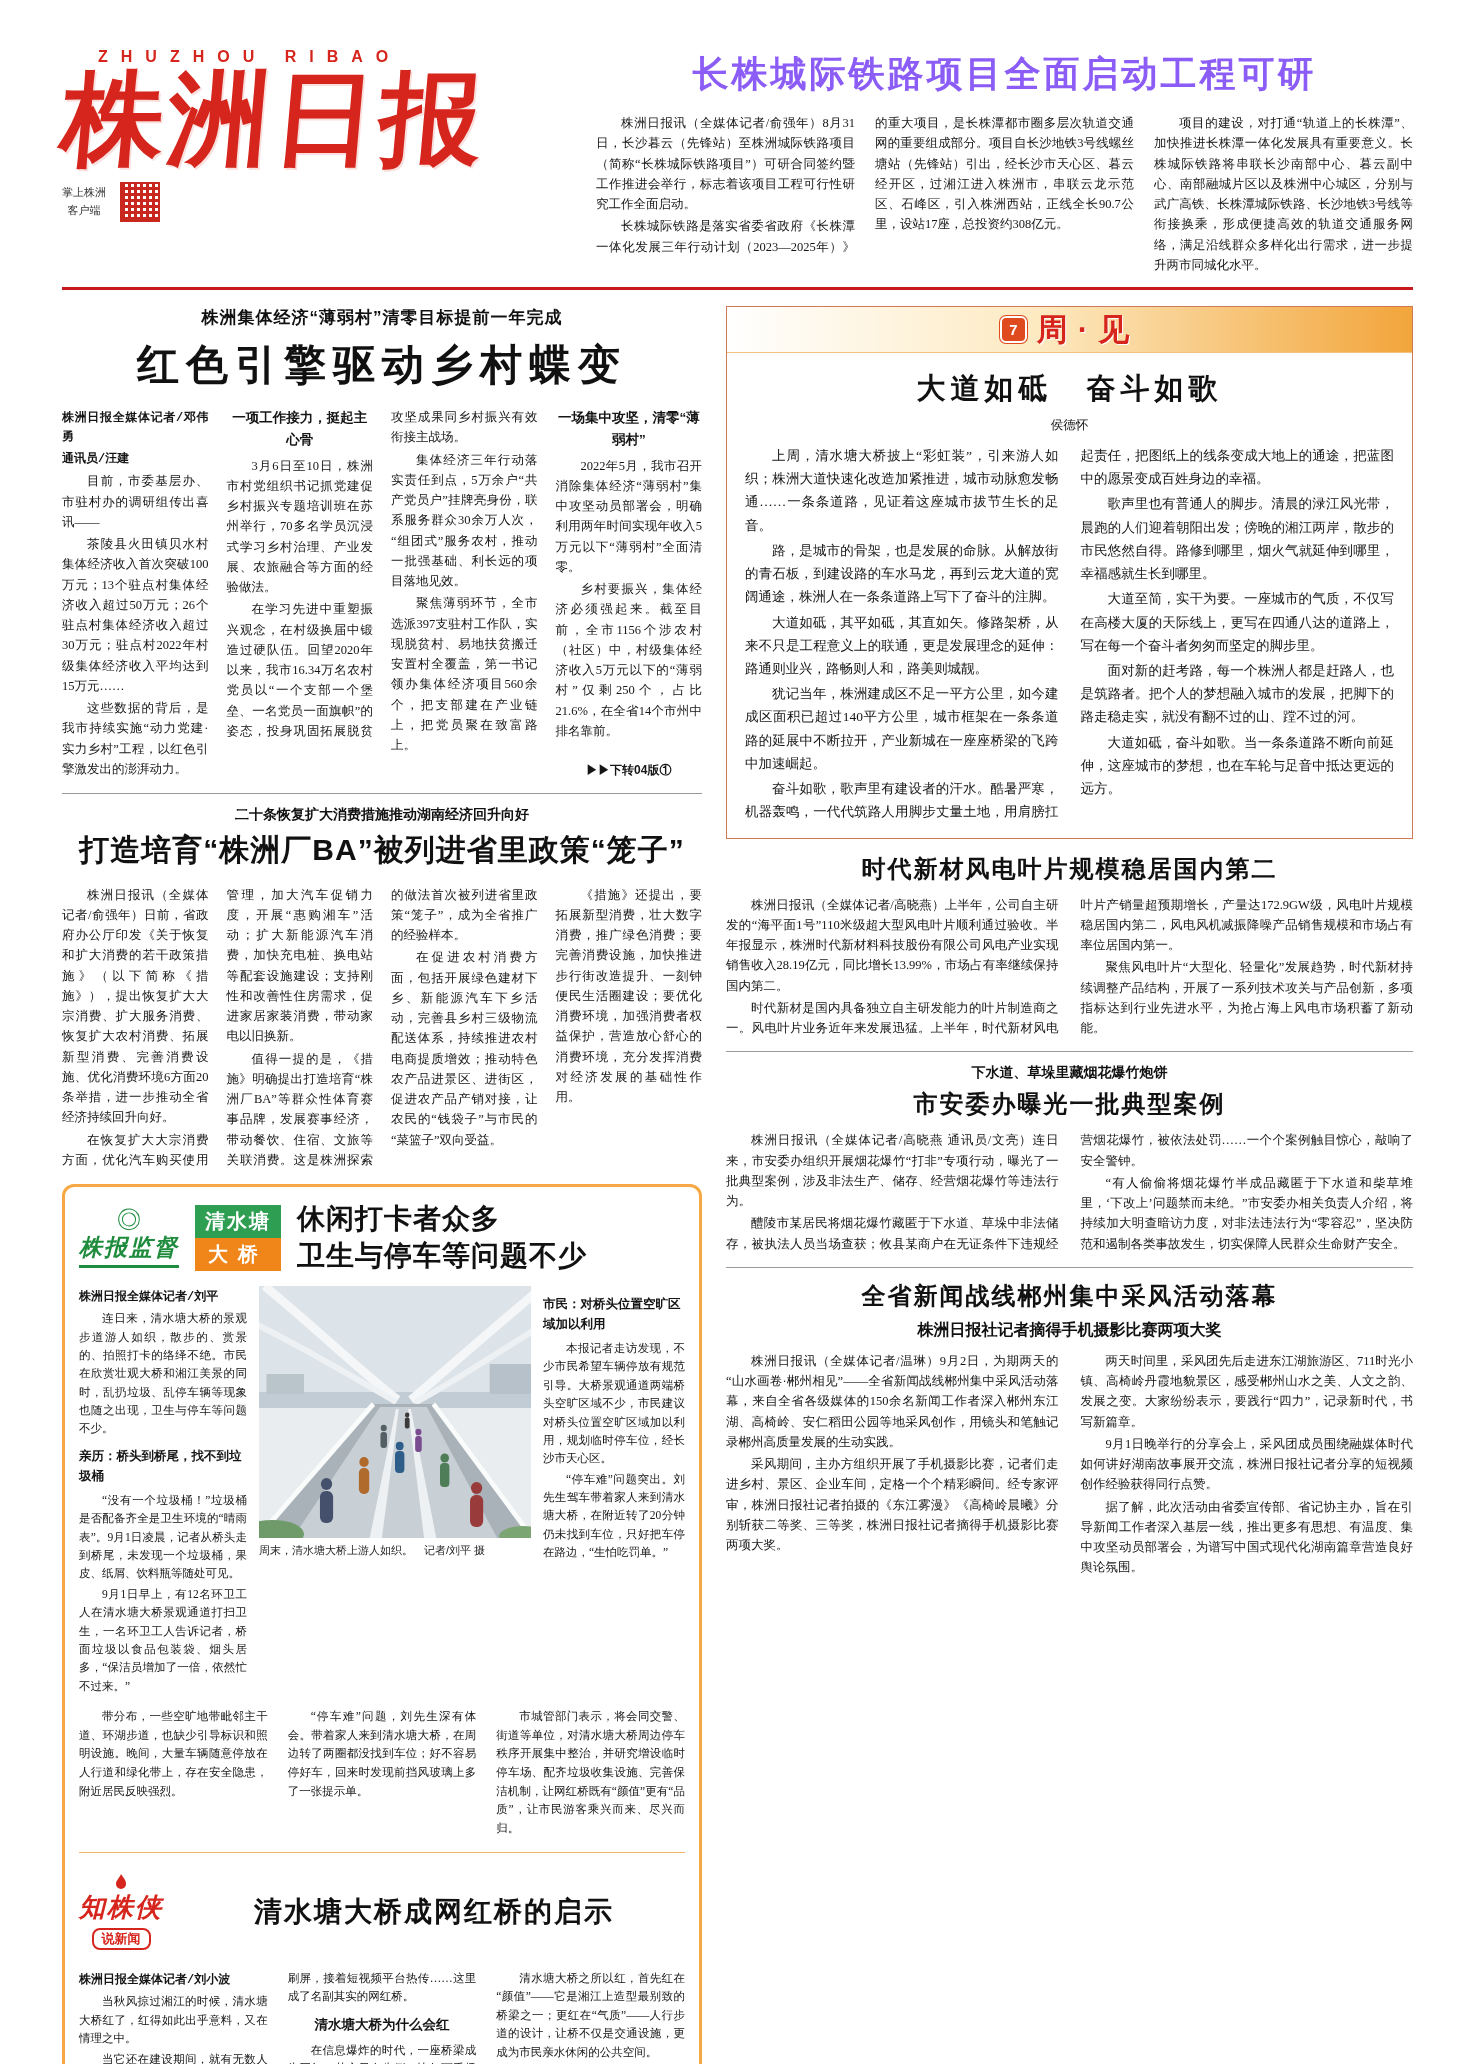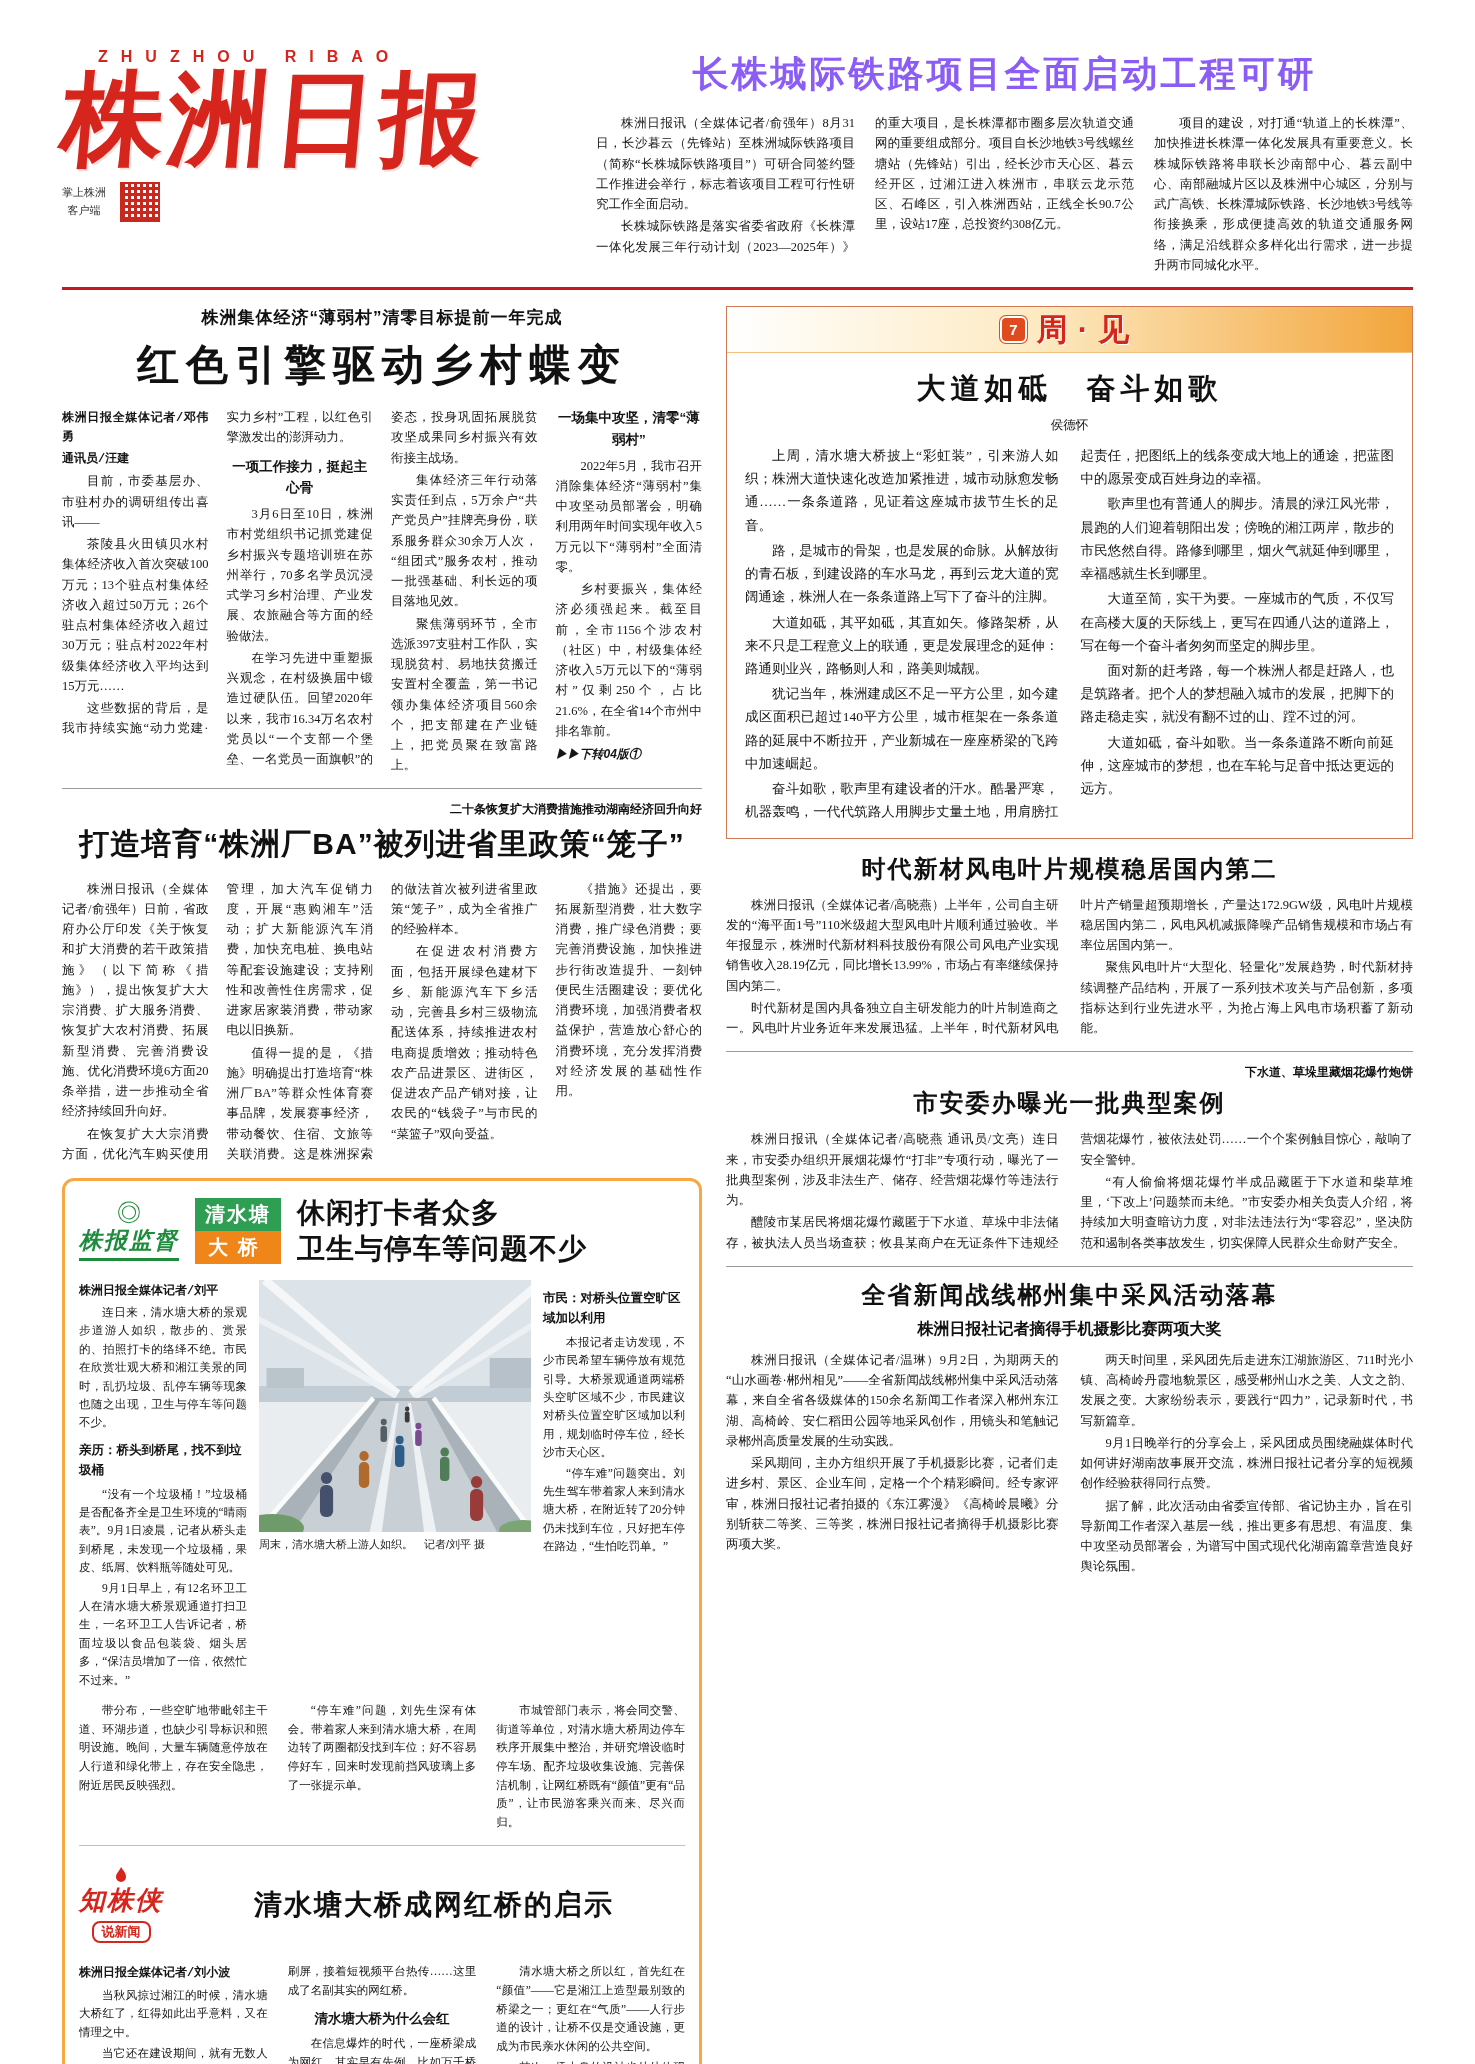--- a/index.html
+++ b/index.html
@@ -22,35 +22,35 @@
   .date-main{font-size:13px;font-weight:bold;}
 
   .top-article{flex:1;min-width:0;padding-top:4px;}
   .top-article h1{font-size:36px;font-weight:900;text-align:center;letter-spacing:3px;margin:0 0 14px;color:#8b5cf6;}
 
   
   .body{font-family:"Liberation Serif",serif;font-size:12.5px;line-height:1.62;text-align:justify;color:#151515;}
   .body p{margin:0 0 2px;text-indent:2em;}
   .body p.byline{text-indent:0;font-weight:bold;font-family:Liberation Mono, monospace;font-size:12px;margin:2px 0;}
   .body h4{font-family:"Liberation Sans",sans-serif;font-size:13.5px;font-weight:900;margin:8px 0 5px;text-align:center;text-indent:0;}
-  .body p.cont{font-family:"Liberation Sans",sans-serif;font-weight:900;text-indent:0;text-align:left;margin-top:4px;font-size:12px;font-style:italic;}
+  .body p.cont{font-family:"Liberation Sans",sans-serif;font-weight:900;text-indent:0;text-align:center;margin-top:20px;font-size:12px;}
   .cols-2{column-count:2;column-gap:22px;}
   .cols-3{column-count:3;column-gap:20px;}
   .cols-4{column-count:4;column-gap:18px;}
 
   .red-rule{border-top:3px solid #c8191e;margin:12px 0 16px;}
   .sep{border-top:1px solid #9a9a9a;margin:12px 0;}
 
   
   .main{display:flex;gap:24px;}
   .col-left{width:640px;flex:0 0 auto;}
   .col-right{flex:1;min-width:0;}
 
   .kicker{text-align:center;font-size:17px;font-weight:bold;letter-spacing:1px;margin:0 0 8px;}
-  .kicker-sm{text-align:right;font-size:12px;font-weight:bold;margin:0 0 6px;}
+  .kicker-sm{text-align:center;font-size:14px;font-weight:bold;margin:0 0 6px;}
   .headline-xl{text-align:center;font-size:42px;font-weight:900;letter-spacing:7px;margin:0 0 14px;}
   .headline-lg{text-align:center;font-size:30px;font-weight:900;letter-spacing:1px;margin:0 0 14px;}
   .headline-md{text-align:center;font-size:24px;font-weight:900;letter-spacing:2px;margin:2px 0 10px;}
   .deck{text-align:center;font-size:16px;font-weight:bold;margin:-2px 0 10px;}
 
   
   .zj-box{border:1px solid #cf7a55;margin-bottom:14px;padding-bottom:14px;}
   .zj-band{height:46px;background:linear-gradient(90deg,#ffffff,#fdeac2 45%,#f2a53b);
            display:flex;align-items:center;justify-content:center;gap:10px;border-bottom:1px solid #f0c27b;}
   .zj-cal{width:27px;height:27px;background:#e04a1f;color:#fff;font-weight:900;border-radius:6px;

